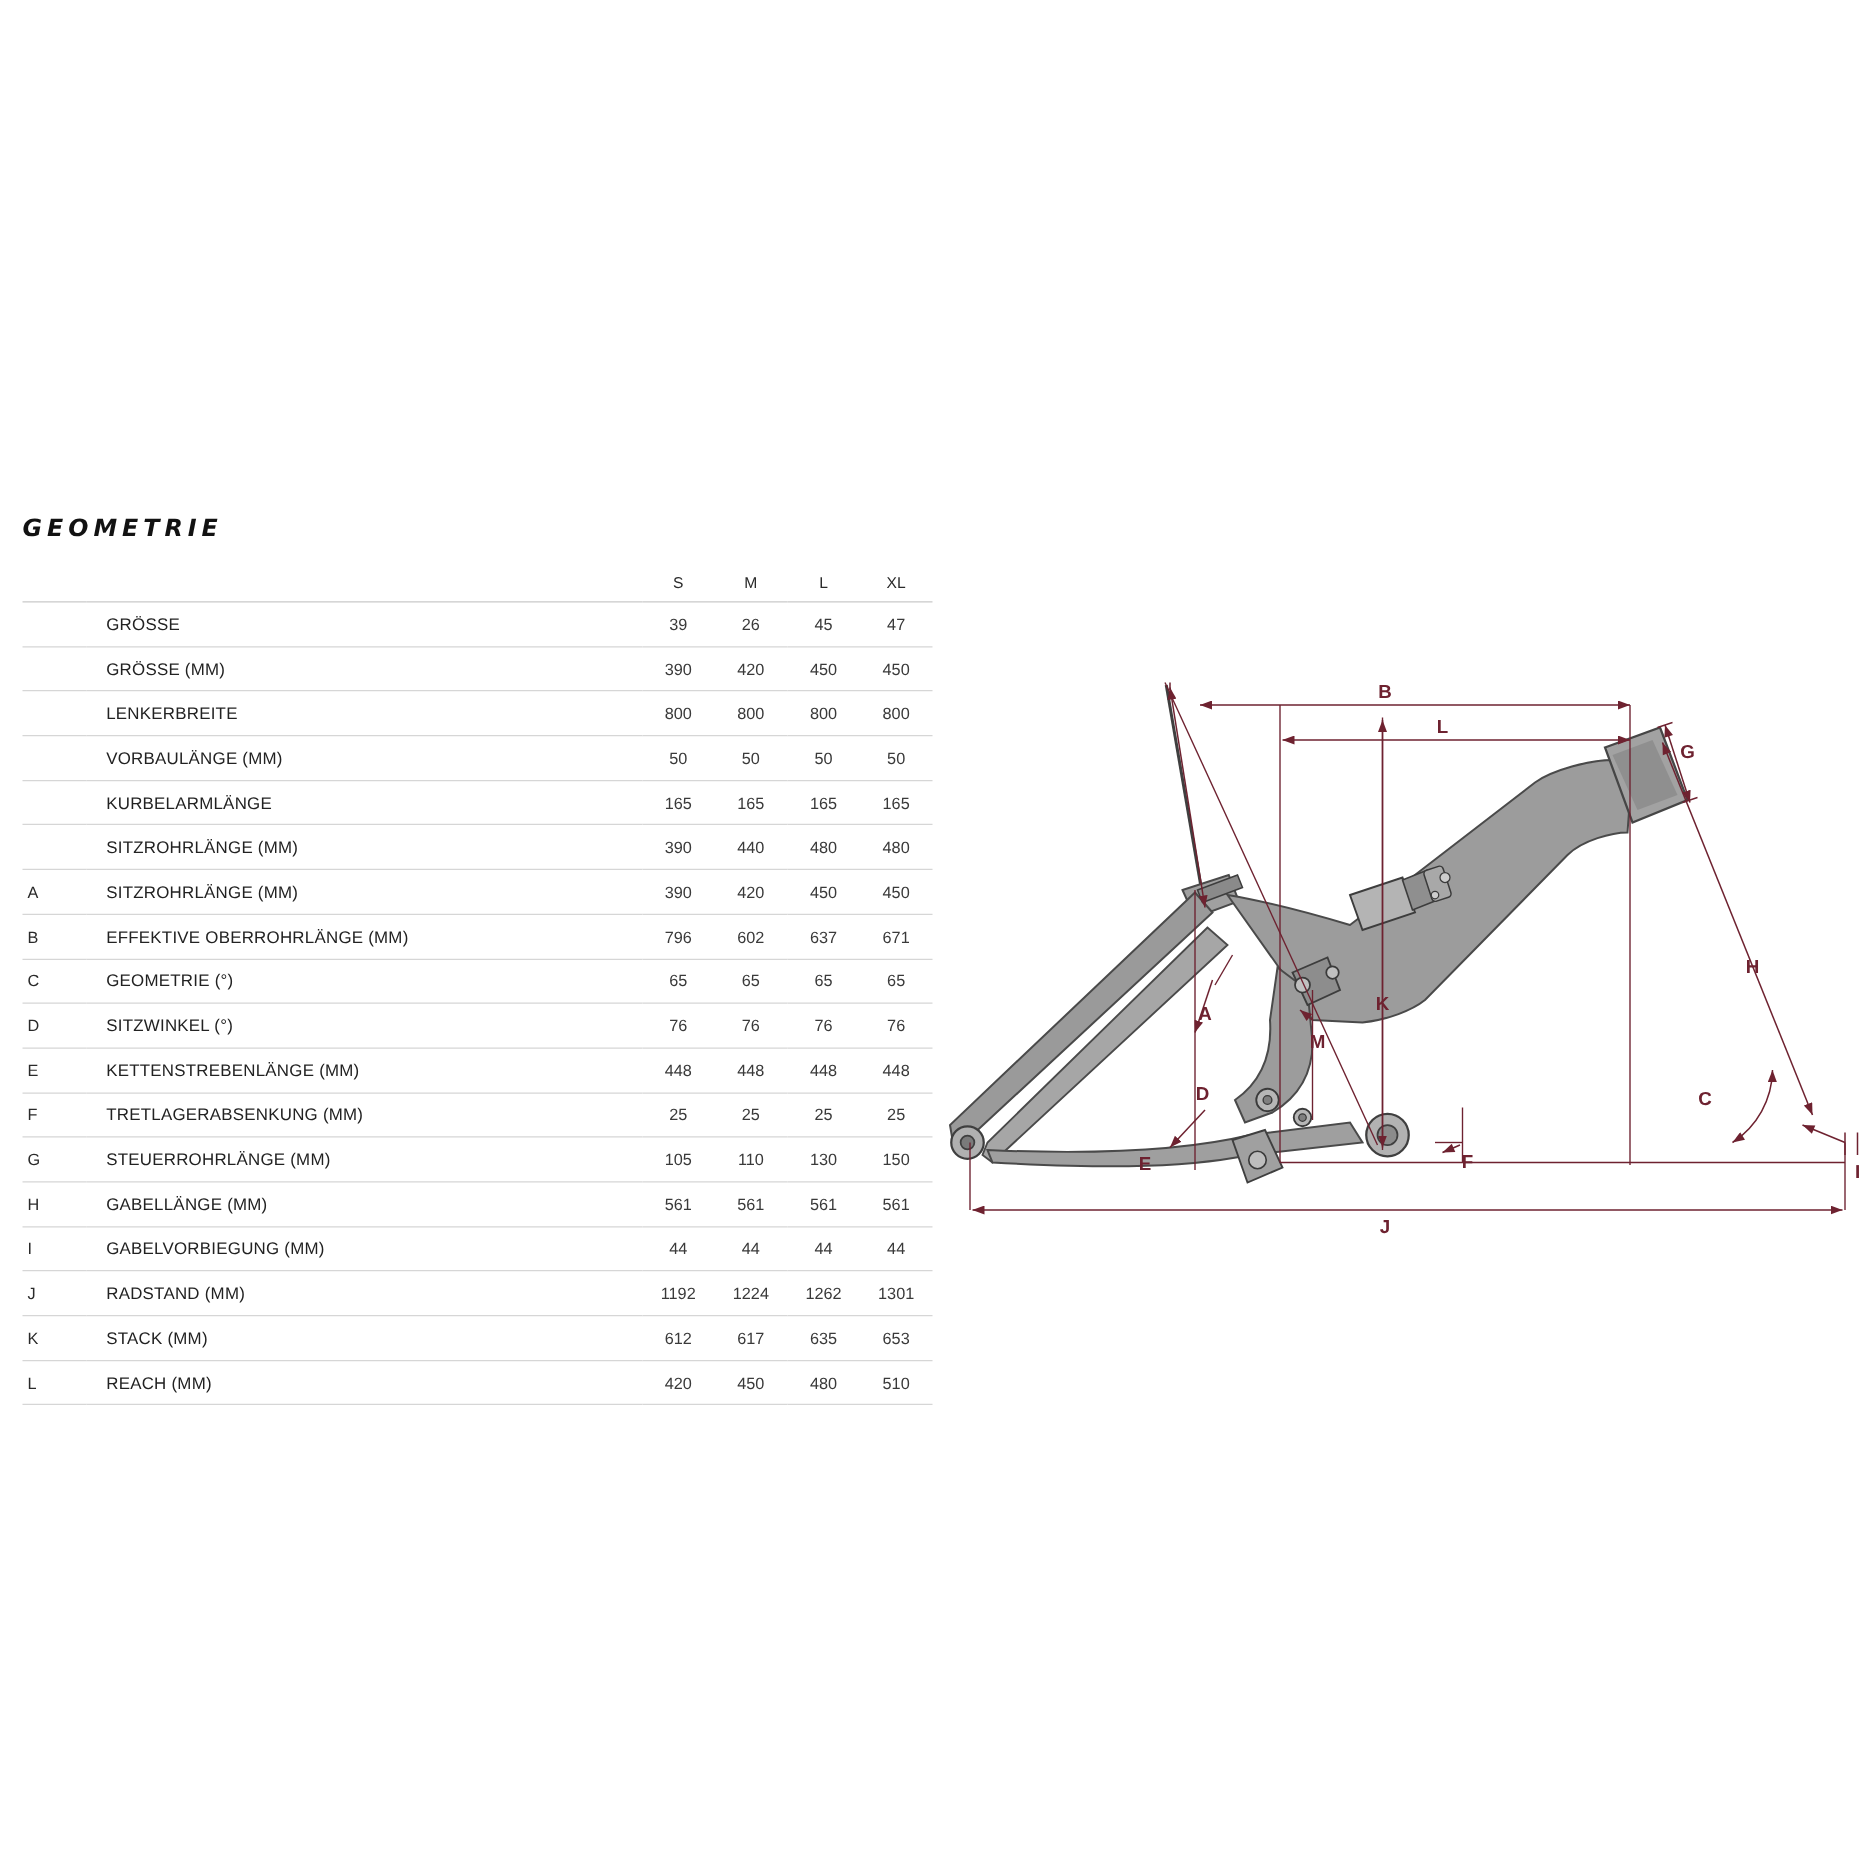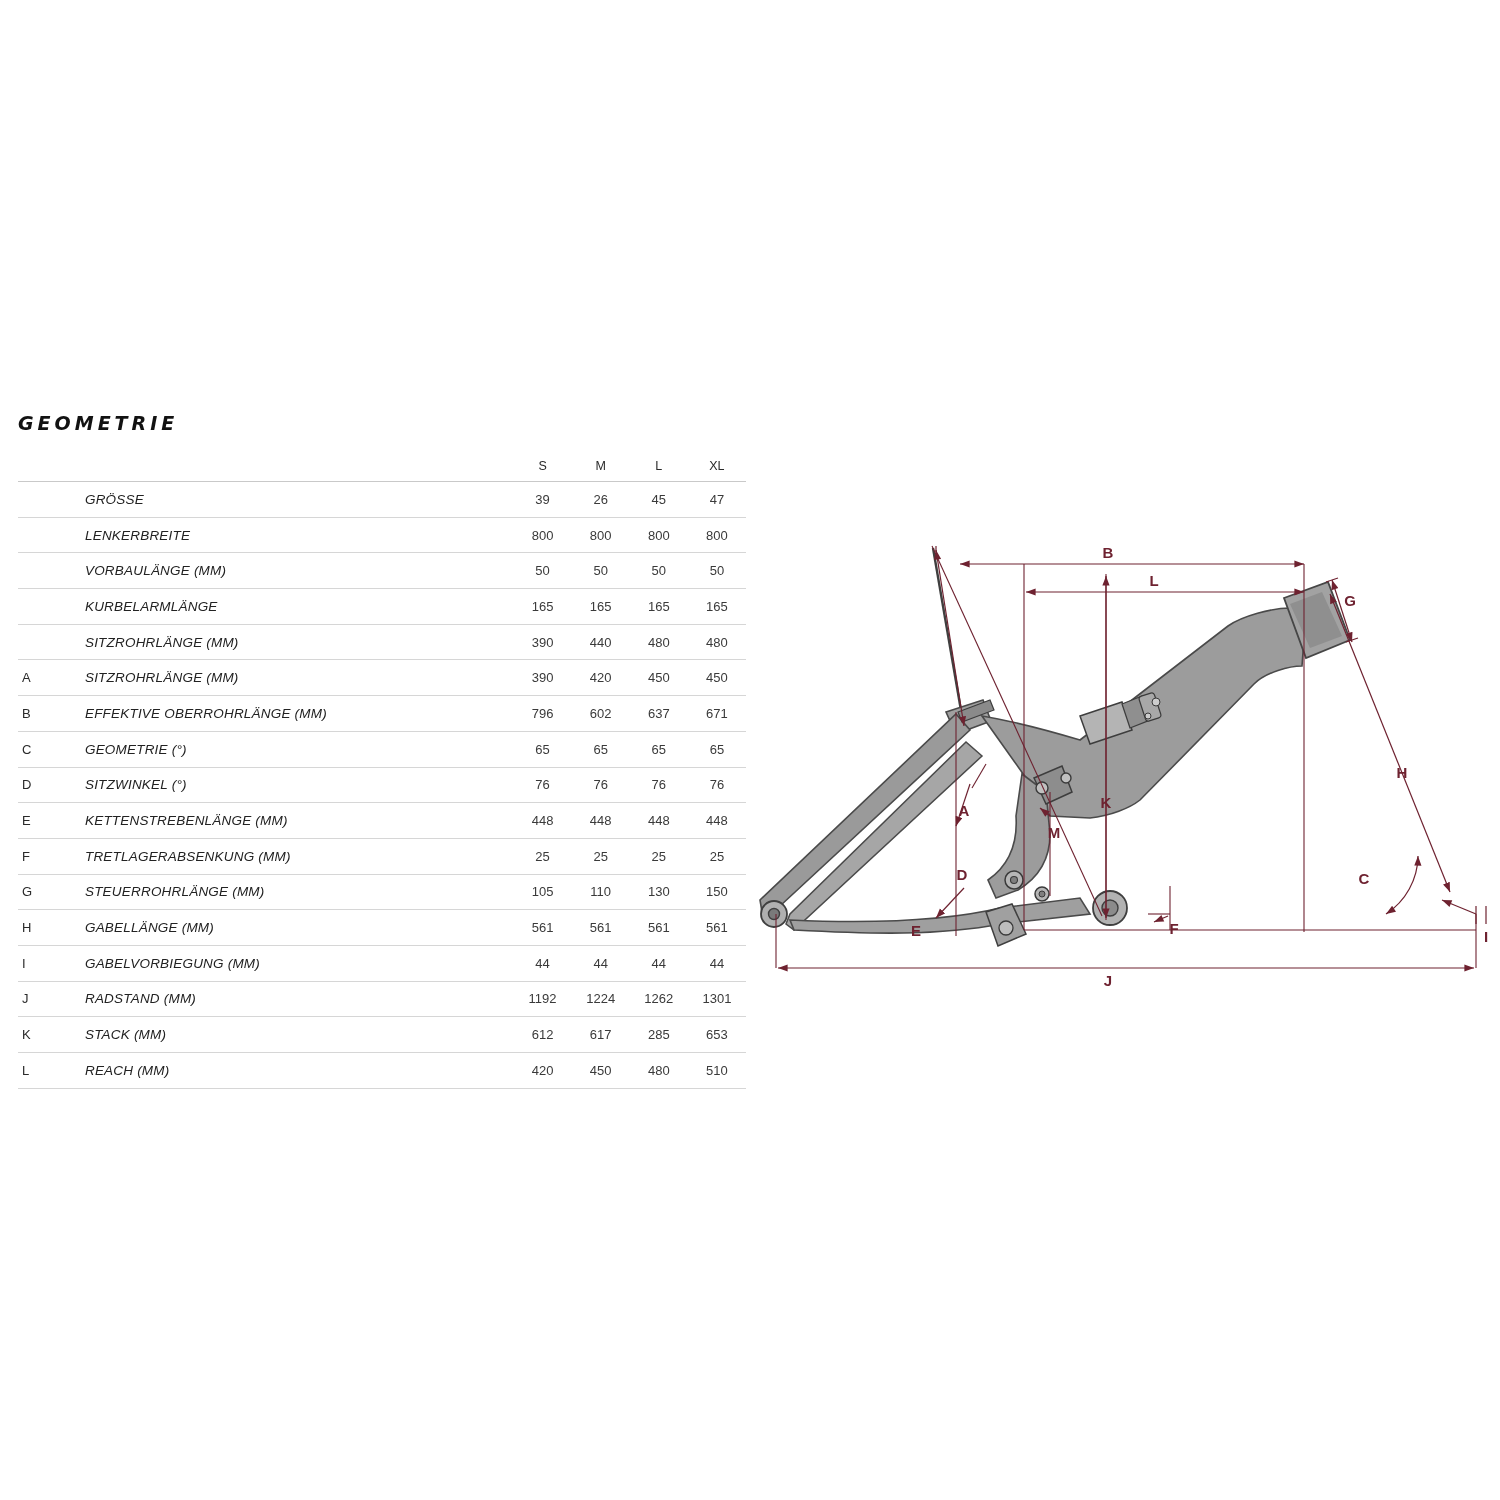--- a/index.html
+++ b/index.html
@@ -68,21 +68,20 @@
     padding-left: 4px;
     font-size: 13px;
     color: #2a2a2a;
   }
   td.c-label {
     width: 420px;
     padding-left: 16px;
     font-size: 13.5px;
     letter-spacing: 0.2px;
     color: #222;
-    font-style: italic;
   }
   td.c-val {
     width: 57px;
     text-align: center;
     font-size: 13px;
     color: #3a3a3a;
   }
   .hdr td.c-val {
     font-size: 12.5px;
     color: #2a2a2a;
@@ -125,20 +124,28 @@
       <tr class="row">
         <td class="c-key"></td>
         <td class="c-label">GRÖSSE</td>
         <td class="c-val">39</td>
         <td class="c-val">26</td>
         <td class="c-val">45</td>
         <td class="c-val">47</td>
       </tr>
       <tr class="row">
         <td class="c-key"></td>
+        <td class="c-label">GRÖSSE (MM)</td>
+        <td class="c-val">390</td>
+        <td class="c-val">420</td>
+        <td class="c-val">450</td>
+        <td class="c-val">450</td>
+      </tr>
+      <tr class="row">
+        <td class="c-key"></td>
         <td class="c-label">LENKERBREITE</td>
         <td class="c-val">800</td>
         <td class="c-val">800</td>
         <td class="c-val">800</td>
         <td class="c-val">800</td>
       </tr>
       <tr class="row">
         <td class="c-key"></td>
         <td class="c-label">VORBAULÄNGE (MM)</td>
         <td class="c-val">50</td>
@@ -240,21 +247,21 @@
         <td class="c-val">1192</td>
         <td class="c-val">1224</td>
         <td class="c-val">1262</td>
         <td class="c-val">1301</td>
       </tr>
       <tr class="row">
         <td class="c-key">K</td>
         <td class="c-label">STACK (MM)</td>
         <td class="c-val">612</td>
         <td class="c-val">617</td>
-        <td class="c-val">285</td>
+        <td class="c-val">635</td>
         <td class="c-val">653</td>
       </tr>
       <tr class="row">
         <td class="c-key">L</td>
         <td class="c-label">REACH (MM)</td>
         <td class="c-val">420</td>
         <td class="c-val">450</td>
         <td class="c-val">480</td>
         <td class="c-val">510</td>
       </tr>

